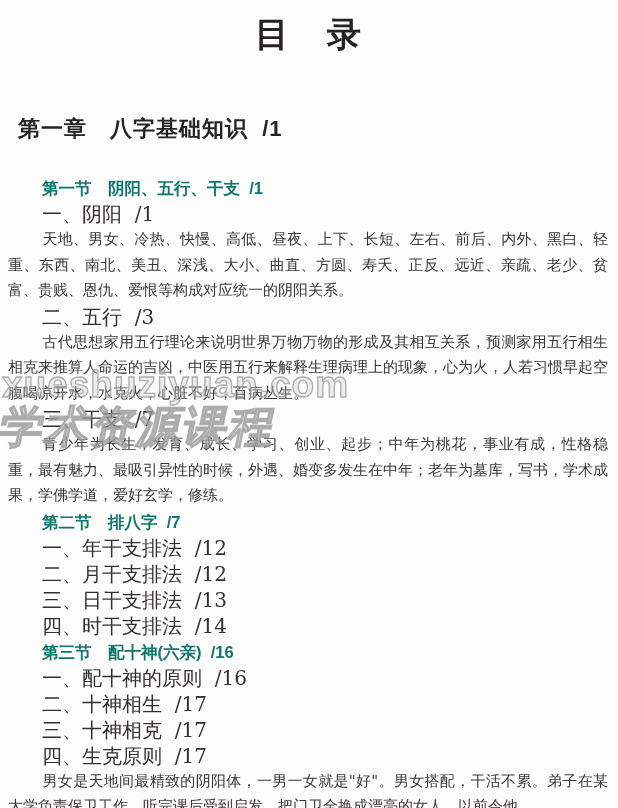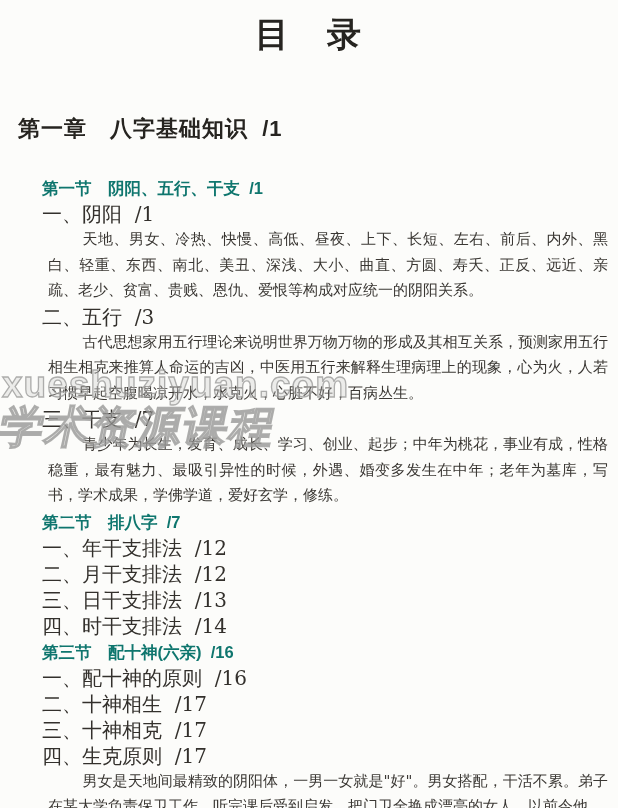--- a/index.html
+++ b/index.html
@@ -51,21 +51,20 @@
     padding-left:34px;
     white-space:pre-wrap;
     color:#33302c;
   }
   .entry-para{
     font-size:15px;
     line-height:25.5px;
     text-indent:2.3em;
     text-align:justify;
     color:#3a3733;
-    margin-left:40px;
   }
   .watermark{
     position:absolute;
     left:0;top:0;width:100%;height:100%;
     pointer-events:none;
   }
   .wm-url{
     position:absolute;
     left:2px;top:364px;
     font-family:"Liberation Sans","DejaVu Sans",sans-serif;

